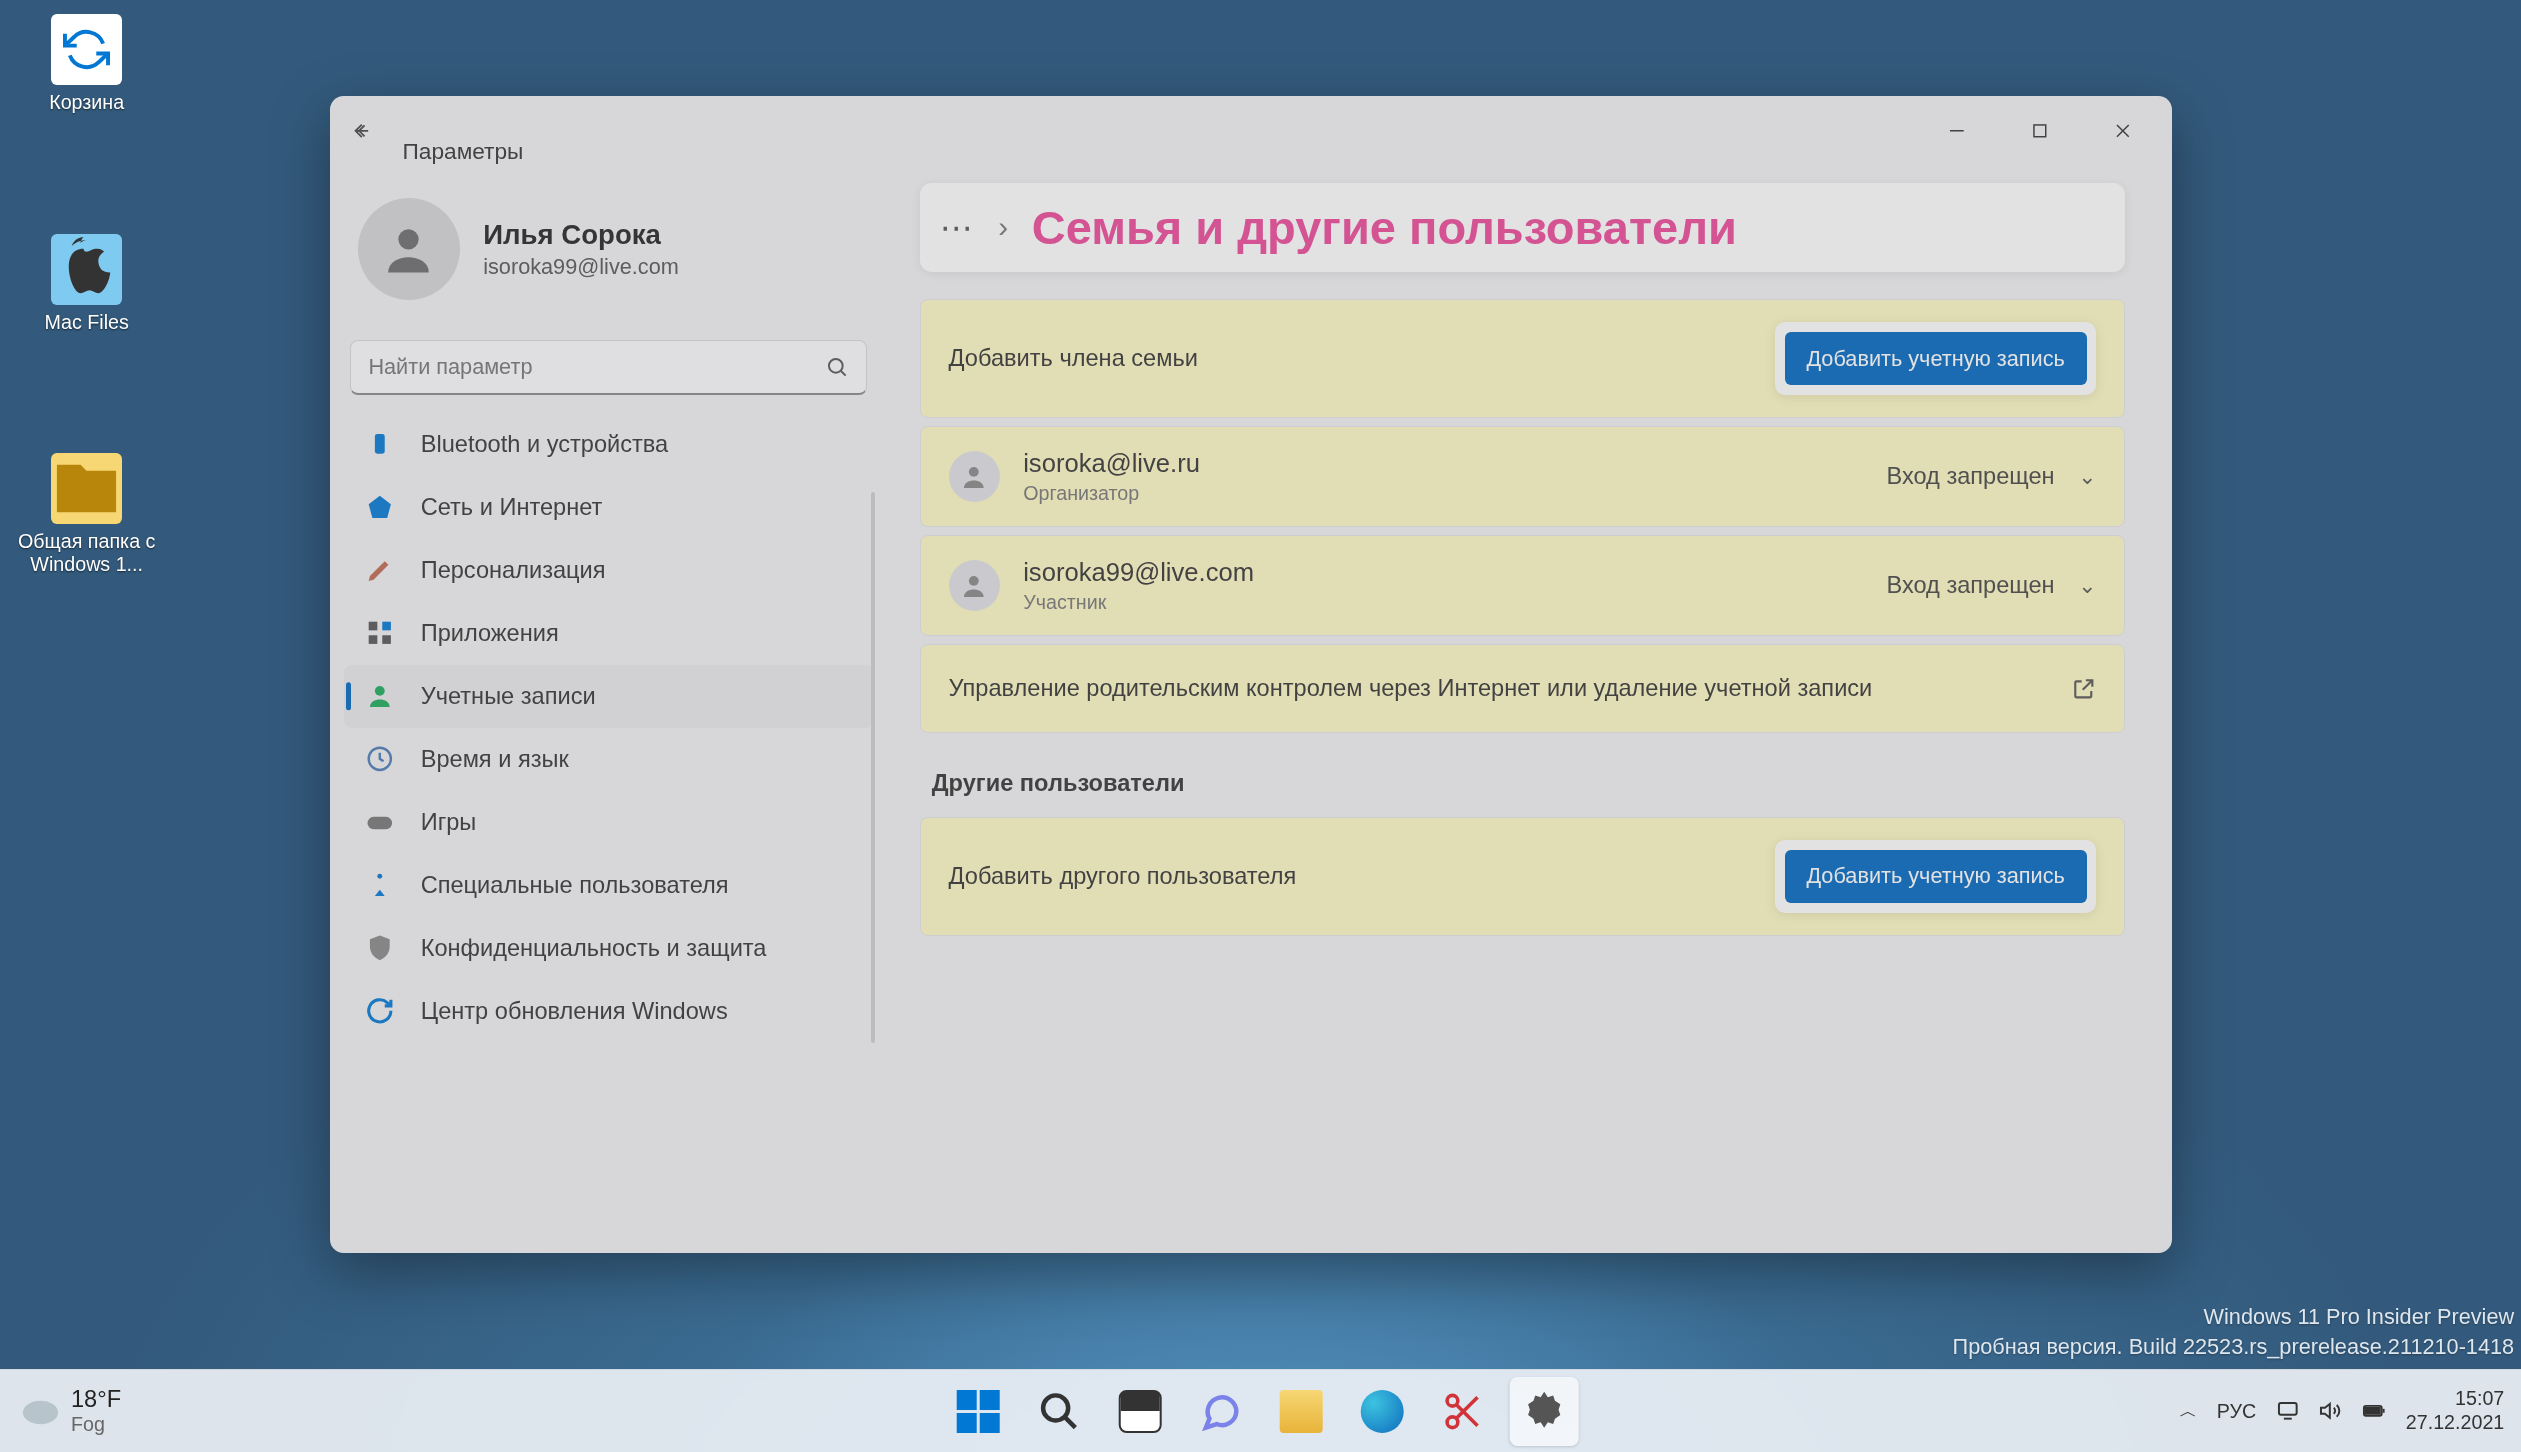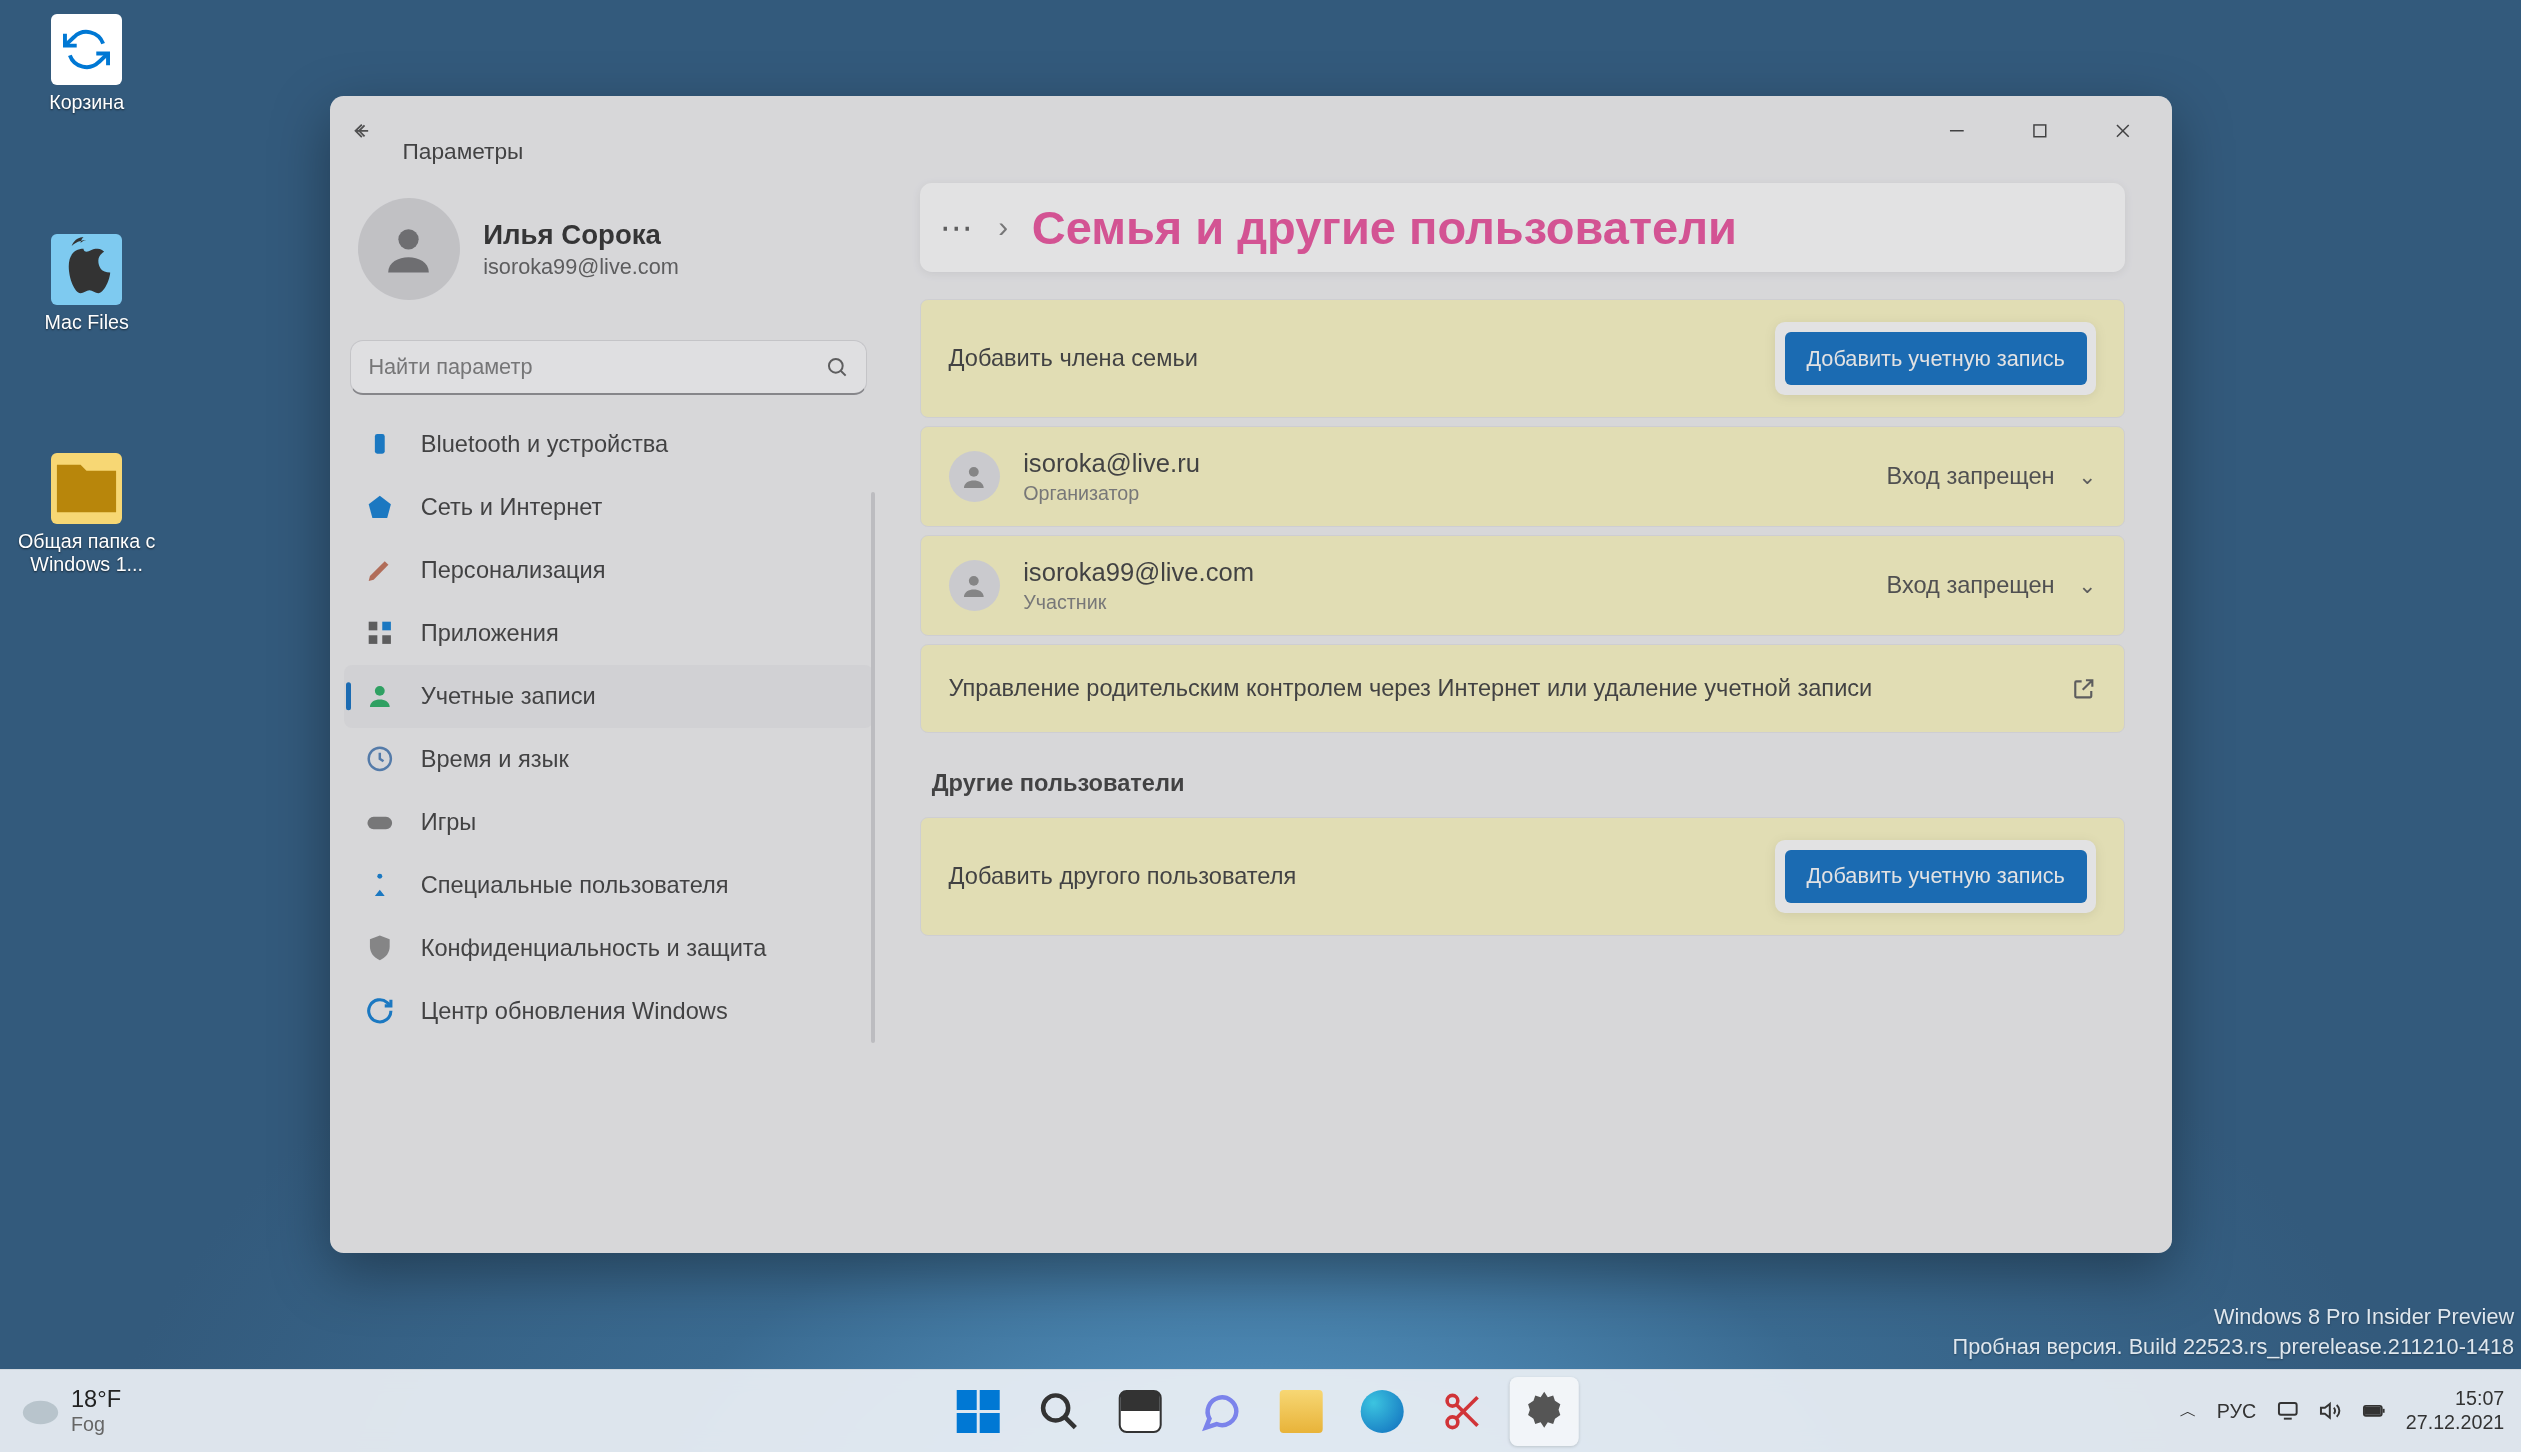--- a/index.html
+++ b/index.html
@@ -49,21 +49,21 @@
 .body { display:flex; height:calc(100% - 69px); }
 
 
 .sidebar { width: 557px; padding: 9.9px 13.8px 0 13.8px; display:flex; flex-direction:column; position:relative; }
 .profile { display:flex; align-items:center; gap:23.6px; padding: 23.6px 13.8px 31.5px; }
 .avatar-lg { width:102px; height:102px; border-radius:50%; background:#d5d5d8; display:flex; align-items:center; justify-content:center; }
 .avatar-lg svg { width:61px; height:61px; }
 .profile-text .name { font-size:27.6px; font-weight:600; color:#222; }
 .profile-text .email { font-size:21.7px; color:#555; margin-top:3.9px; }
 
-.search-box { margin: 7.9px 5.9px 17.7px; height:55px; background:#fbfbfd; border:1px solid #d9d9dc; border-bottom:2px solid #8a8a8e; border-radius:13px; display:flex; align-items:center; padding:0 17.7px; }
+.search-box { margin: 7.9px 5.9px 17.7px; height:55px; background:#fbfbfd; border:1px solid #d9d9dc; border-bottom:2px solid #8a8a8e; border-radius:8px; display:flex; align-items:center; padding:0 17.7px; }
 .search-box input { flex:1; border:none; background:transparent; font-size:21.7px; color:#555; outline:none; }
 .search-box .search-ic { width:23.6px; height:23.6px; }
 
 .nav { position:relative; }
 .nav-item { display:flex; align-items:center; gap:25.6px; height:63px; padding:0 21.7px; border-radius:7.9px; cursor:pointer; font-size:23.6px; color:#333; }
 .nav-item .ic { width:29.6px; height:29.6px; display:flex; align-items:center; justify-content:center; }
 .nav-item.active { background:#eaeaec; position:relative; }
 .nav-item.active::before { content:""; position:absolute; left:2px; top:50%; transform:translateY(-50%); width:4.9px; height:27.6px; background:#0067c0; border-radius:3px; }
 .nav-scroll { position:absolute; right:-2px; top:79px; bottom:0; width:3.9px; background:#cfcfd2; border-radius:2px; }
 
@@ -131,21 +131,21 @@
   <div class="desktop-icon shared">
     <div class="icon-img">
       <svg viewBox="0 0 24 24" fill="#b8860b">
           <path d="M10 4H2v16h20V6H12l-2-2z"></path>
         </svg>
     </div>
     <div>Общая папка с Windows 1...</div>
   </div>
 
   <div class="watermark">
-    <div>Windows 8 Pro Insider Preview</div>
+    <div>Windows 11 Pro Insider Preview</div>
     <div>Пробная версия. Build 22523.rs_prerelease.211210-1418</div>
   </div>
 
   <div class="window">
     <div class="titlebar">
       <div class="back-btn">
         <svg width="21.7" height="21.7" viewBox="0 0 24 24" fill="none" stroke="#444" stroke-width="2">
             <polyline points="15 18 9 12 15 6"></polyline>
             <line x1="9" y1="12" x2="21" y2="12" stroke="none"></line>
             <path d="M19 12H5m7-7l-7 7 7 7"></path>

